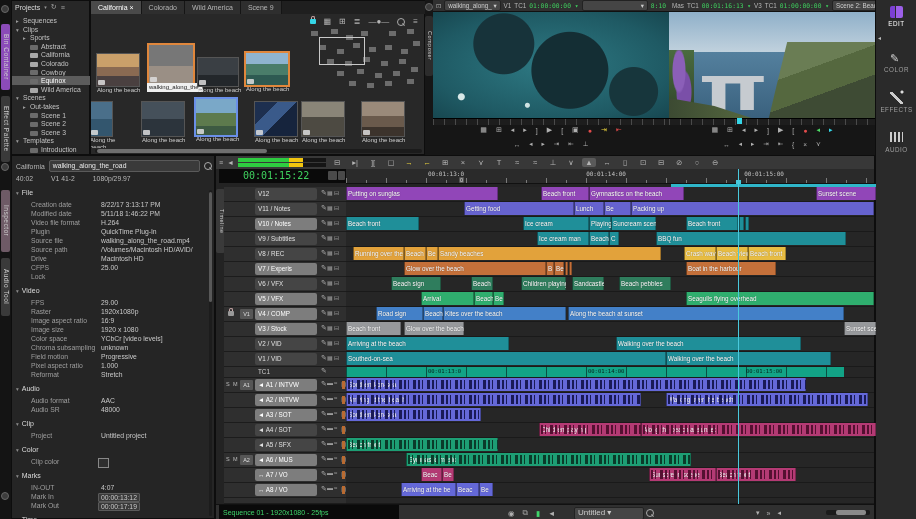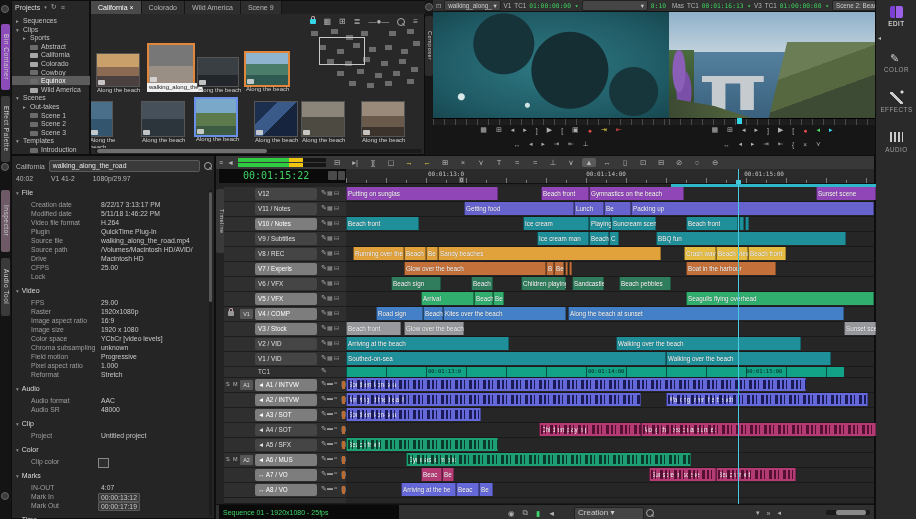--- a/index.html
+++ b/index.html
@@ -684,21 +684,21 @@
       <div style="position: absolute; left: 522px; top: 13px; width: 1px; height: 335px; background: rgb(73, 201, 221); z-index: 30;"></div>
       <div style="position: absolute; left: 520px; top: 24px; width: 5px; height: 4px; background: rgb(73, 201, 221); z-index: 30;"></div>
       <div style="position: absolute; left: 0px; top: 348px; width: 658px; height: 16px; background: rgb(48, 48, 48); border-top: 1px solid rgb(17, 17, 17); box-sizing: border-box;">
         <div style="position: absolute; left: 3px; top: 0px; width: 180px; height: 15px; background: rgb(10, 10, 10); color: rgb(63, 214, 107); font-size: 7px; line-height: 15px; padding-left: 4px; box-sizing: border-box; white-space: nowrap;">Sequence  01   -   1920x1080   -   25fps</div>
         <div style="position: absolute; left: 292px; top: 0px; height: 16px; display: flex; gap: 8px; align-items: center;">
           <span style="font-size: 7.5px; color: rgb(176, 176, 176);">◉</span>
           <span style="font-size: 7.5px; color: rgb(176, 176, 176);">⧉</span>
           <span style="font-size: 7.5px; color: rgb(63, 214, 107);">▮</span>
           <span style="font-size: 7.5px; color: rgb(176, 176, 176);">◄</span>
         </div>
-        <div class="ddbox" style="position: absolute; left: 358px; top: 2px; width: 62px; height: 11px;">Creation   ▾</div>
+        <div class="ddbox" style="position: absolute; left: 358px; top: 2px; width: 62px; height: 11px;">Untitled   ▾</div>
         <div class="search-ic" style="position: absolute; left: 430px; top: 4px;"></div>
         <div style="position: absolute; left: 540px; top: 0px; height: 16px; display: flex; gap: 7px; align-items: center;">
           <span style="font-size: 7px; color: rgb(176, 176, 176);">▾</span>
           <span style="font-size: 7px; color: rgb(176, 176, 176);">»</span>
           <span style="font-size: 7px; color: rgb(176, 176, 176);">◂</span>
         </div>
         <div style="position: absolute; left: 610px; top: 5px; width: 44px; height: 5px; background: rgb(27, 27, 27); border-radius: 2px;">
           <div style="position: absolute; left: 10px; top: 0px; width: 30px; height: 5px; background: rgb(138, 138, 138); border-radius: 2px;"></div>
         </div>
       </div>

